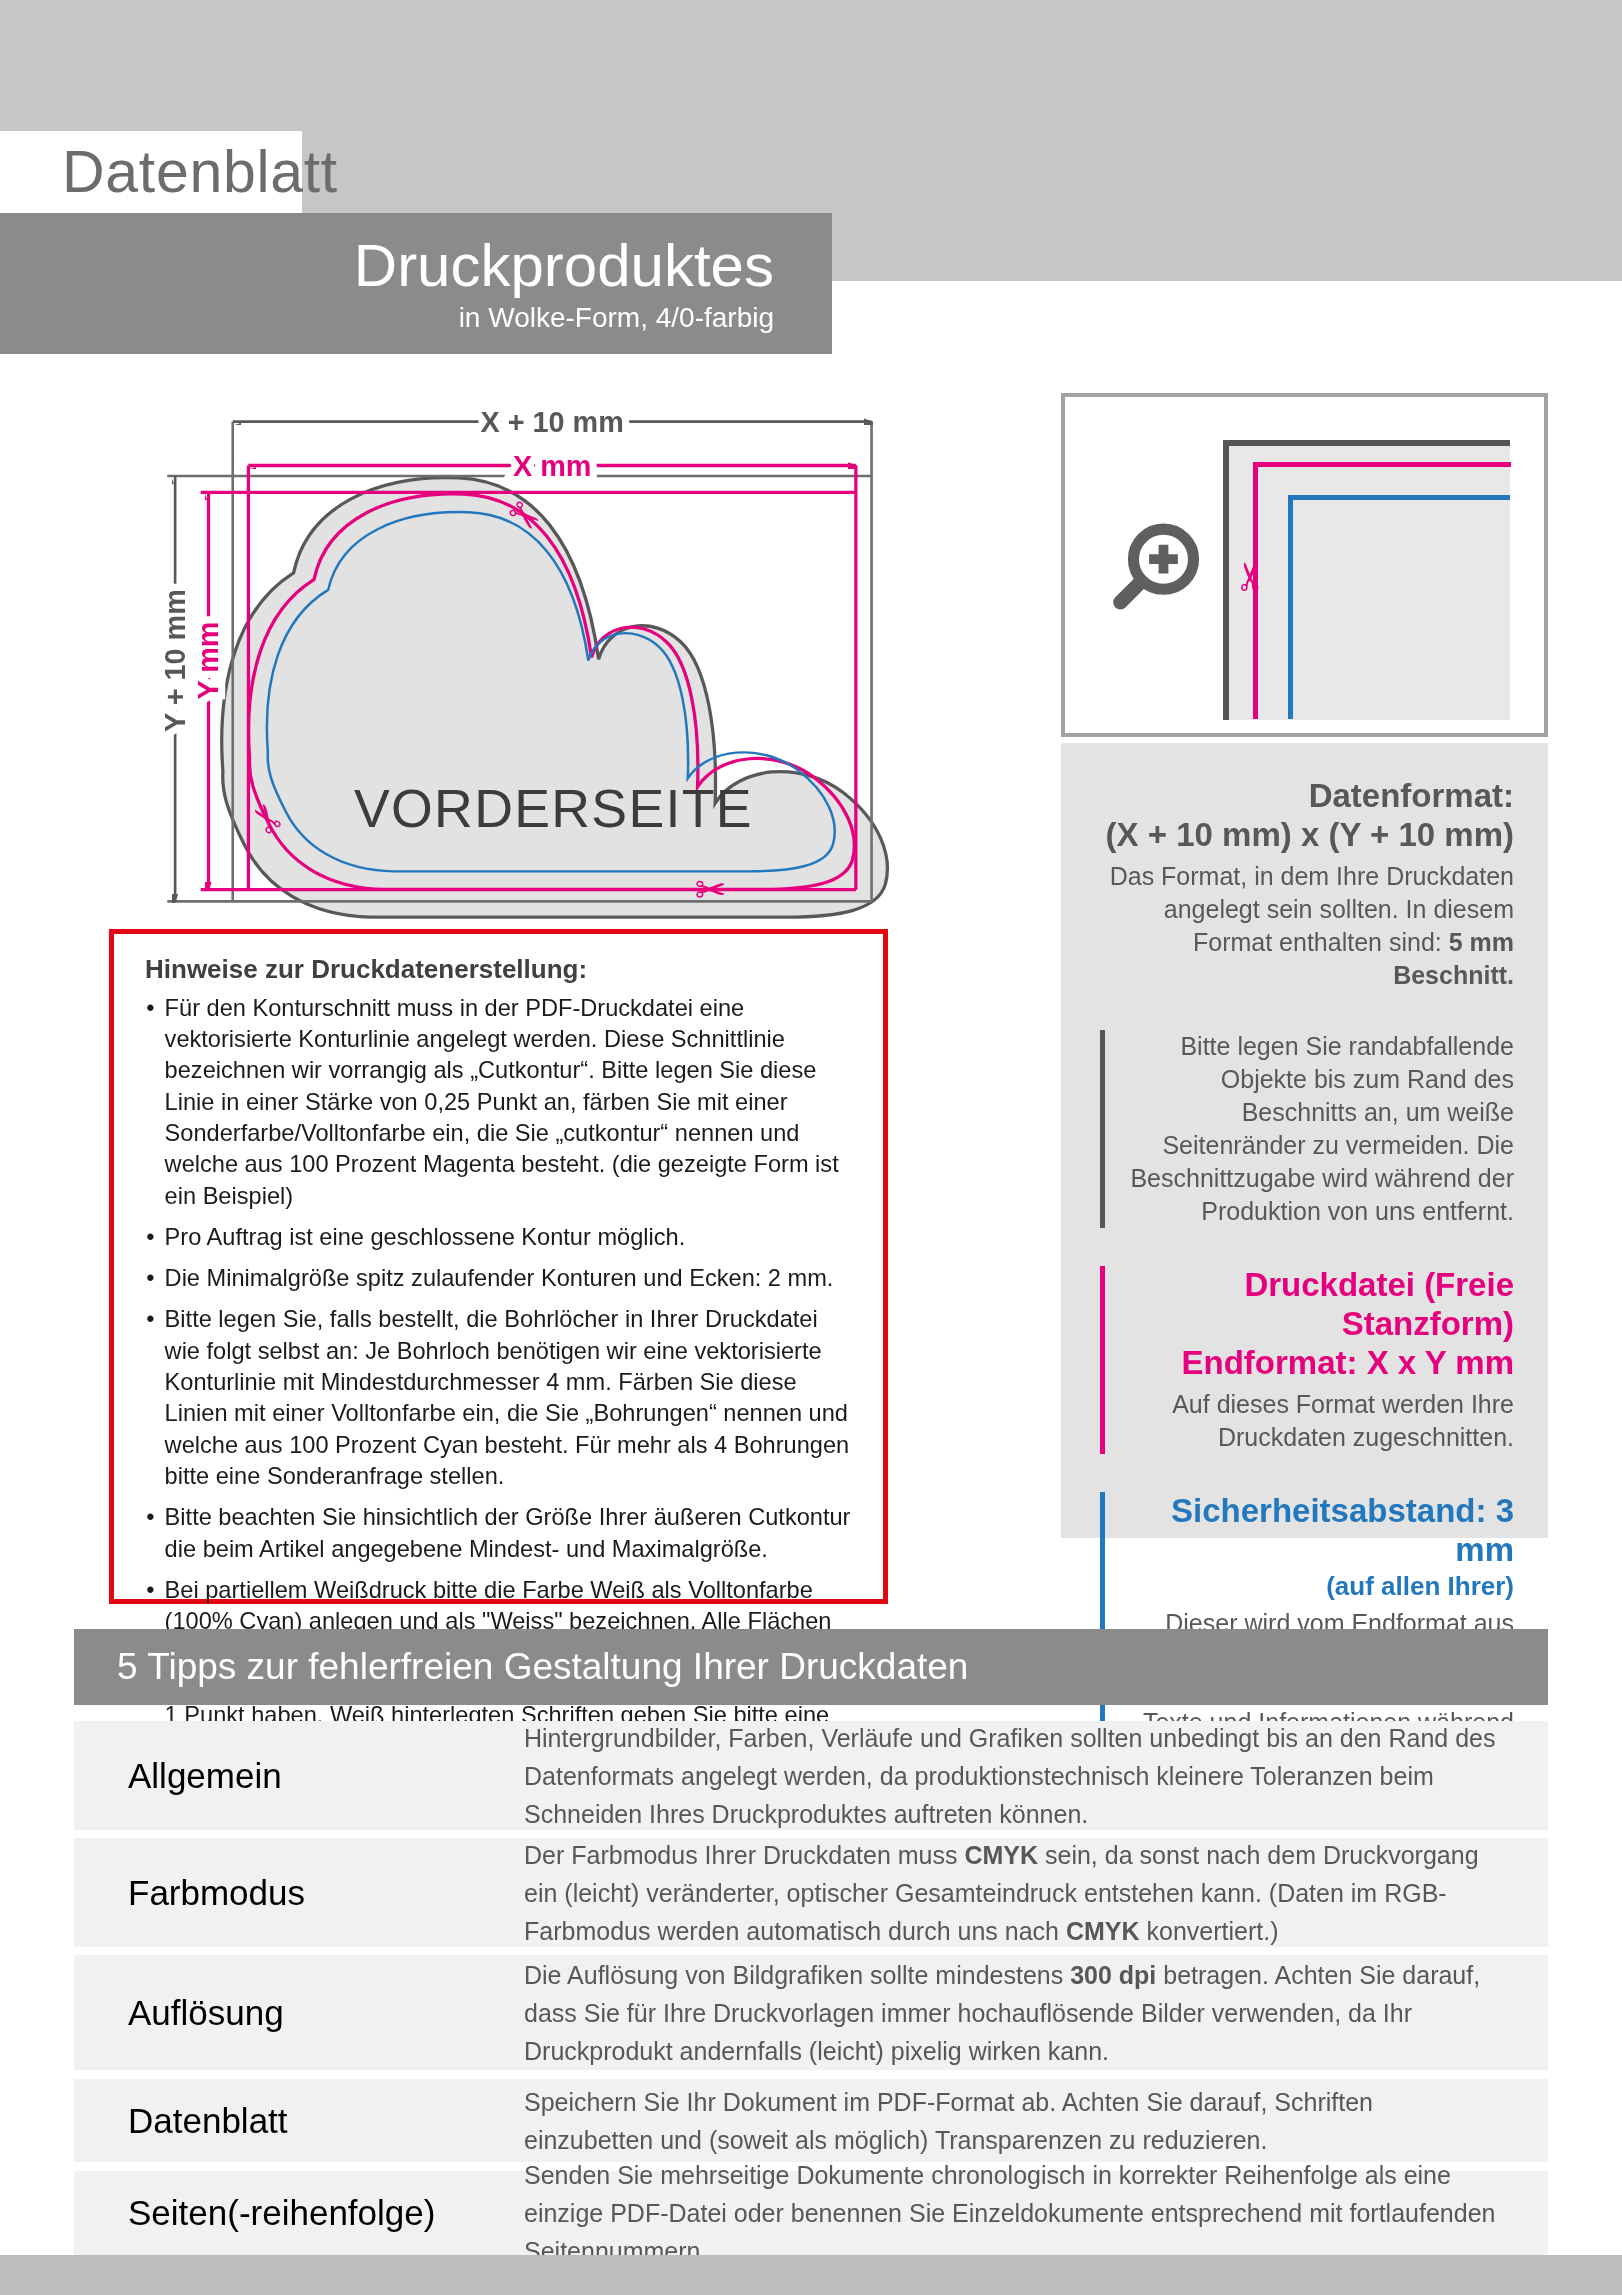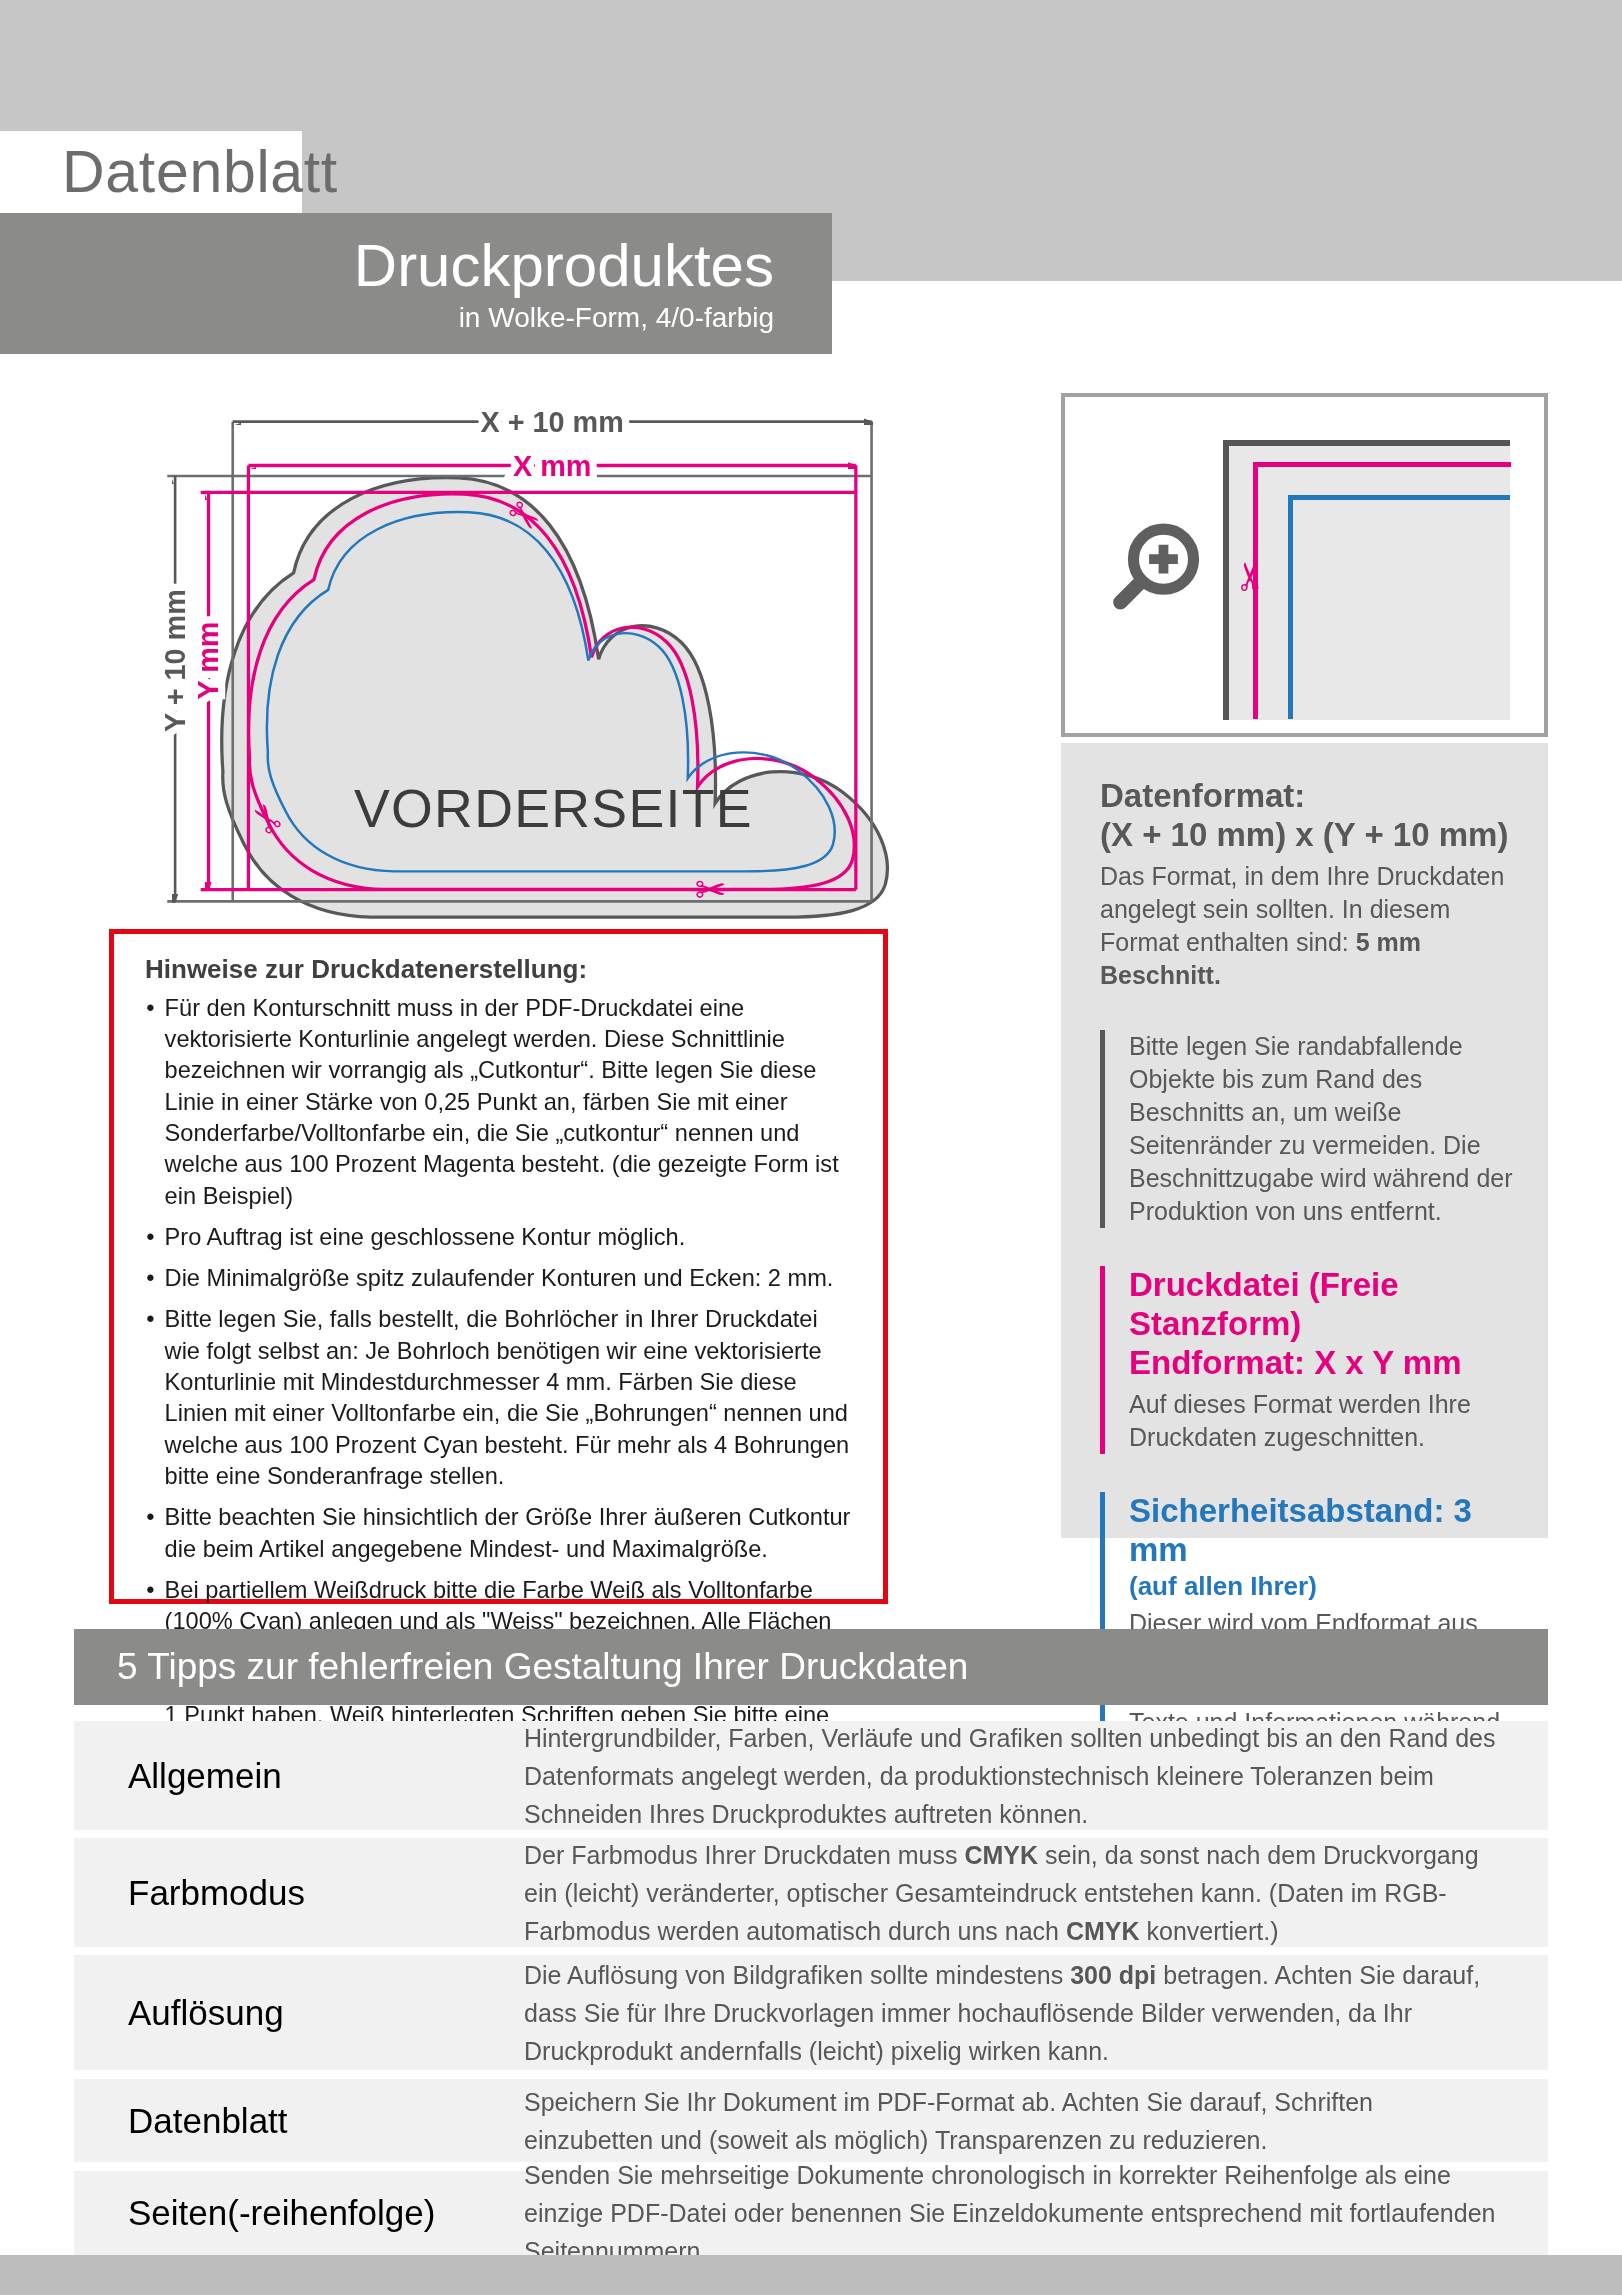--- a/index.html
+++ b/index.html
@@ -38,21 +38,21 @@
   .c-mag-v     { left:188px; top:65px; width:4.6px;  height:257px; background:#e6007e; }
   .c-blue-h    { left:223px; top:98px; width:222px; height:4.6px;  background:#2277bd; }
   .c-blue-v    { left:223px; top:98px; width:4.6px;  height:224px; background:#2277bd; }
   .corner-scissor { position:absolute; left:169px; top:157px; font-family:"DejaVu Sans",sans-serif;
                     font-size:39px; color:#e6007e; transform:rotate(-90deg); }
   .zoom-icon { position:absolute; left:41px; top:123px; }
 
   
   .info-box { position:absolute; left:1061px; top:743px; width:487px; height:795px; background:#e3e3e3;
               padding:34px 34px 0 39px; color:#58585a; }
-  .info-box .sec { margin-bottom:38px; }
+  .info-box .sec { margin-bottom:38px;text-align:right; }
   .info-box h3 { font-size:33px; line-height:1.18; color:#58585a; }
   .info-box .body { font-size:25px; line-height:1.32; margin-top:5.2px; }
   .barred { border-left:5.9px solid; padding-left:24px; }
   .bar-gray    { border-color:#58585a; }
   .bar-magenta { border-color:#e6007e; }
   .bar-blue    { border-color:#2277bd; }
   .h-magenta h3 { color:#e6007e; }
   .h-blue h3    { color:#2277bd; }
   .sub-blue { font-size:26px; font-weight:bold; color:#2277bd; margin-top:1.3px; }
 

